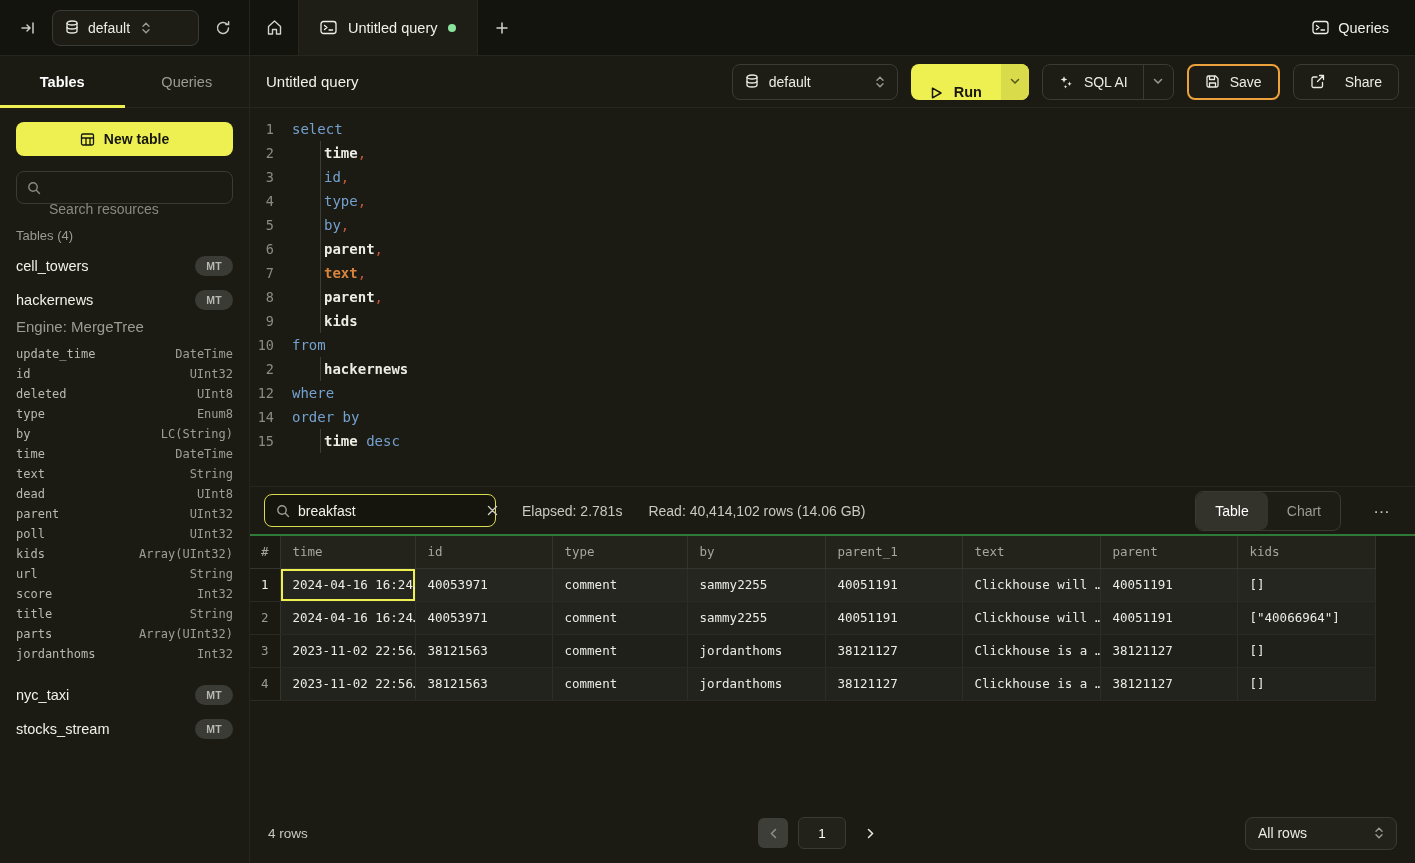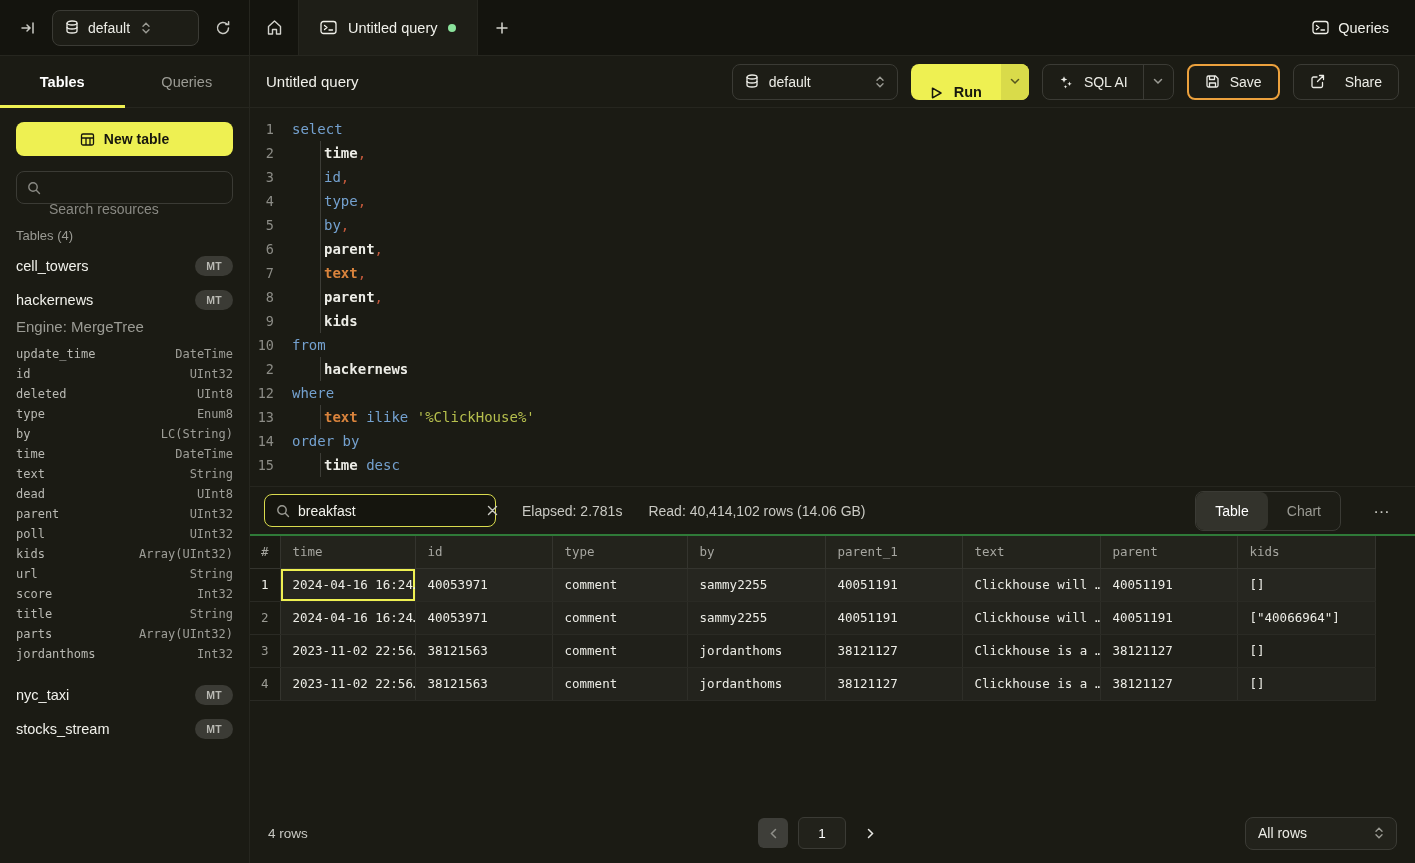--- a/index.html
+++ b/index.html
@@ -429,24 +429,20 @@
             <span class="line-num">10</span>
             <span class="code"><span class="tok-kw">from</span></span>
           </div>
           <div class="code-line indented">
             <span class="line-num">2</span>
             <span class="code"><span class="ind"></span><span class="tok-ident">hackernews</span></span>
           </div>
           <div class="code-line">
             <span class="line-num">12</span>
             <span class="code"><span class="tok-kw">where</span></span>
-          </div>
-          <div class="code-line indented">
-            <span class="line-num">13</span>
-            <span class="code"><span class="ind"></span><span class="tok-col">text</span><span class="tok-plain"> </span><span class="tok-kw">ilike</span><span class="tok-plain"> </span><span class="tok-str">'%ClickHouse%'</span></span>
           </div>
           <div class="code-line">
             <span class="line-num">14</span>
             <span class="code"><span class="tok-kw">order by</span></span>
           </div>
           <div class="code-line indented">
             <span class="line-num">15</span>
             <span class="code"><span class="ind"></span><span class="tok-ident">time</span><span class="tok-plain"> </span><span class="tok-kw">desc</span></span>
           </div>
         </div>

